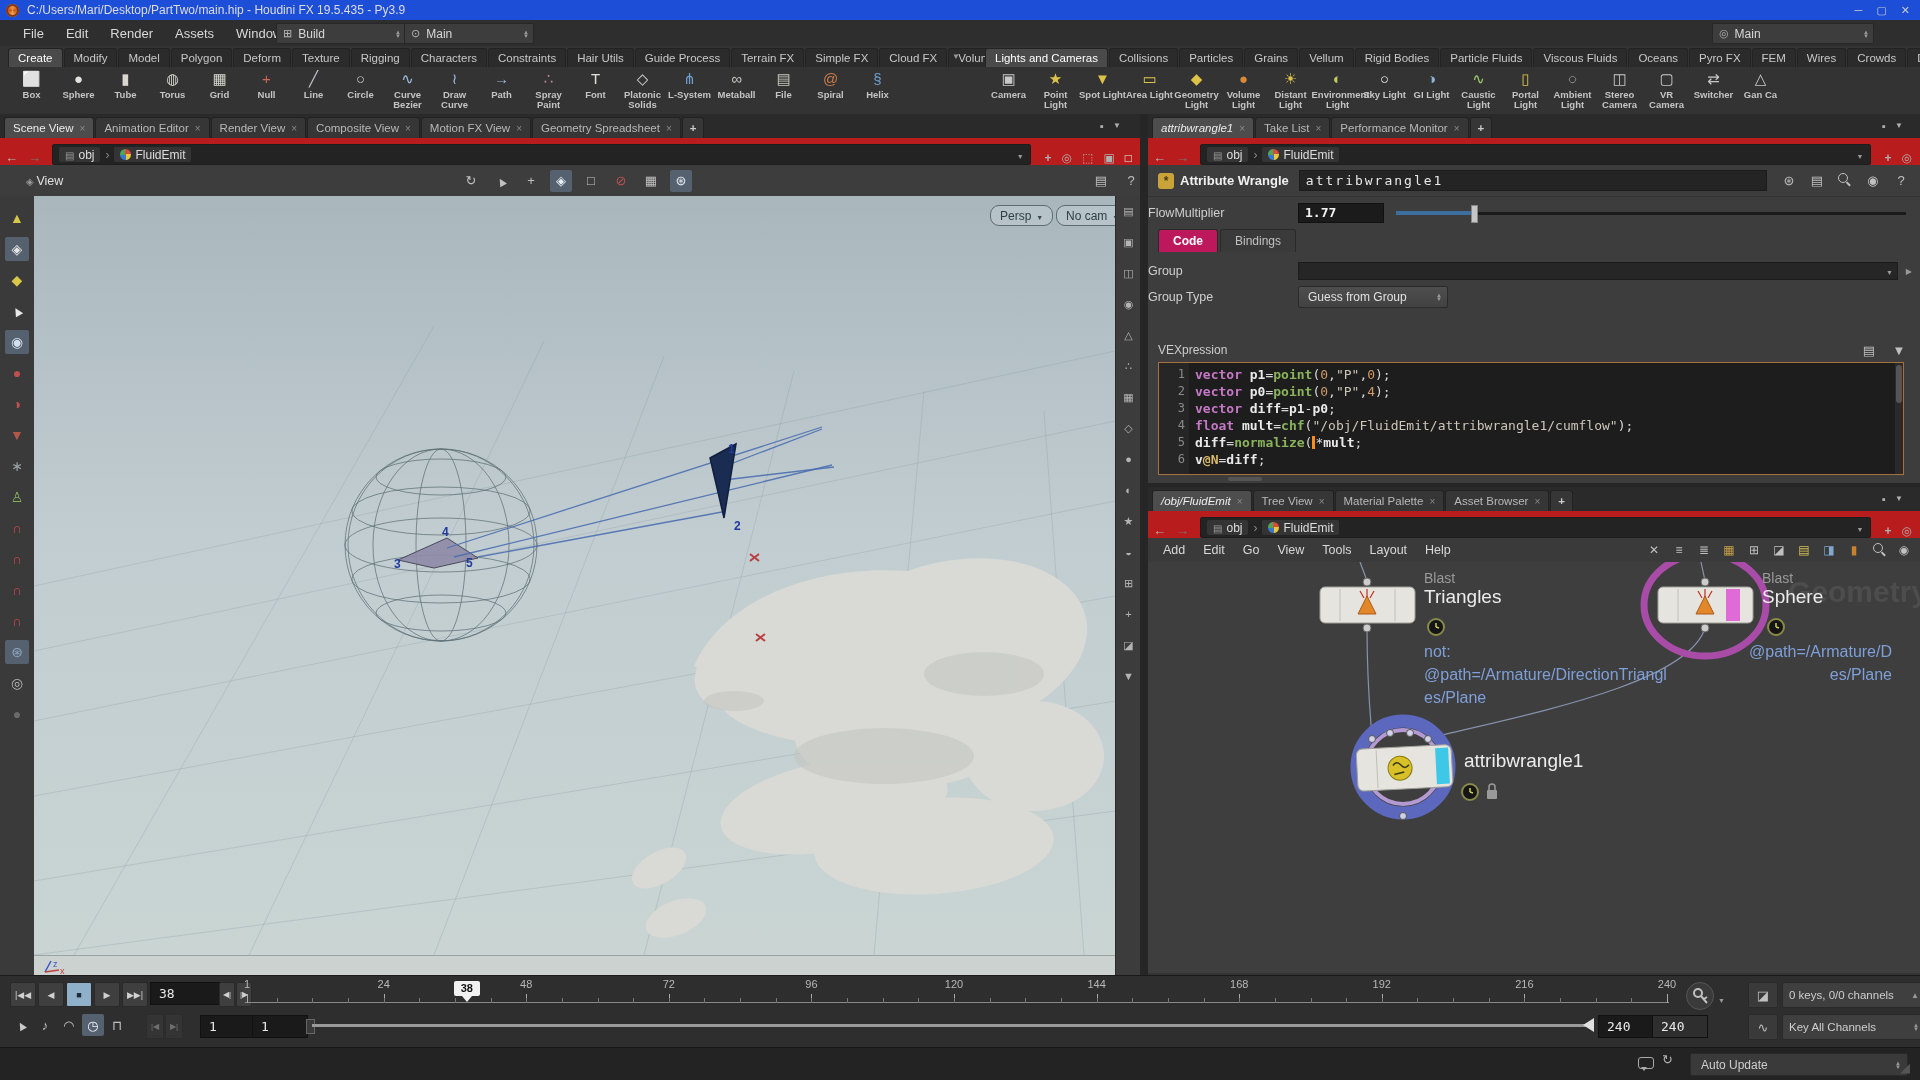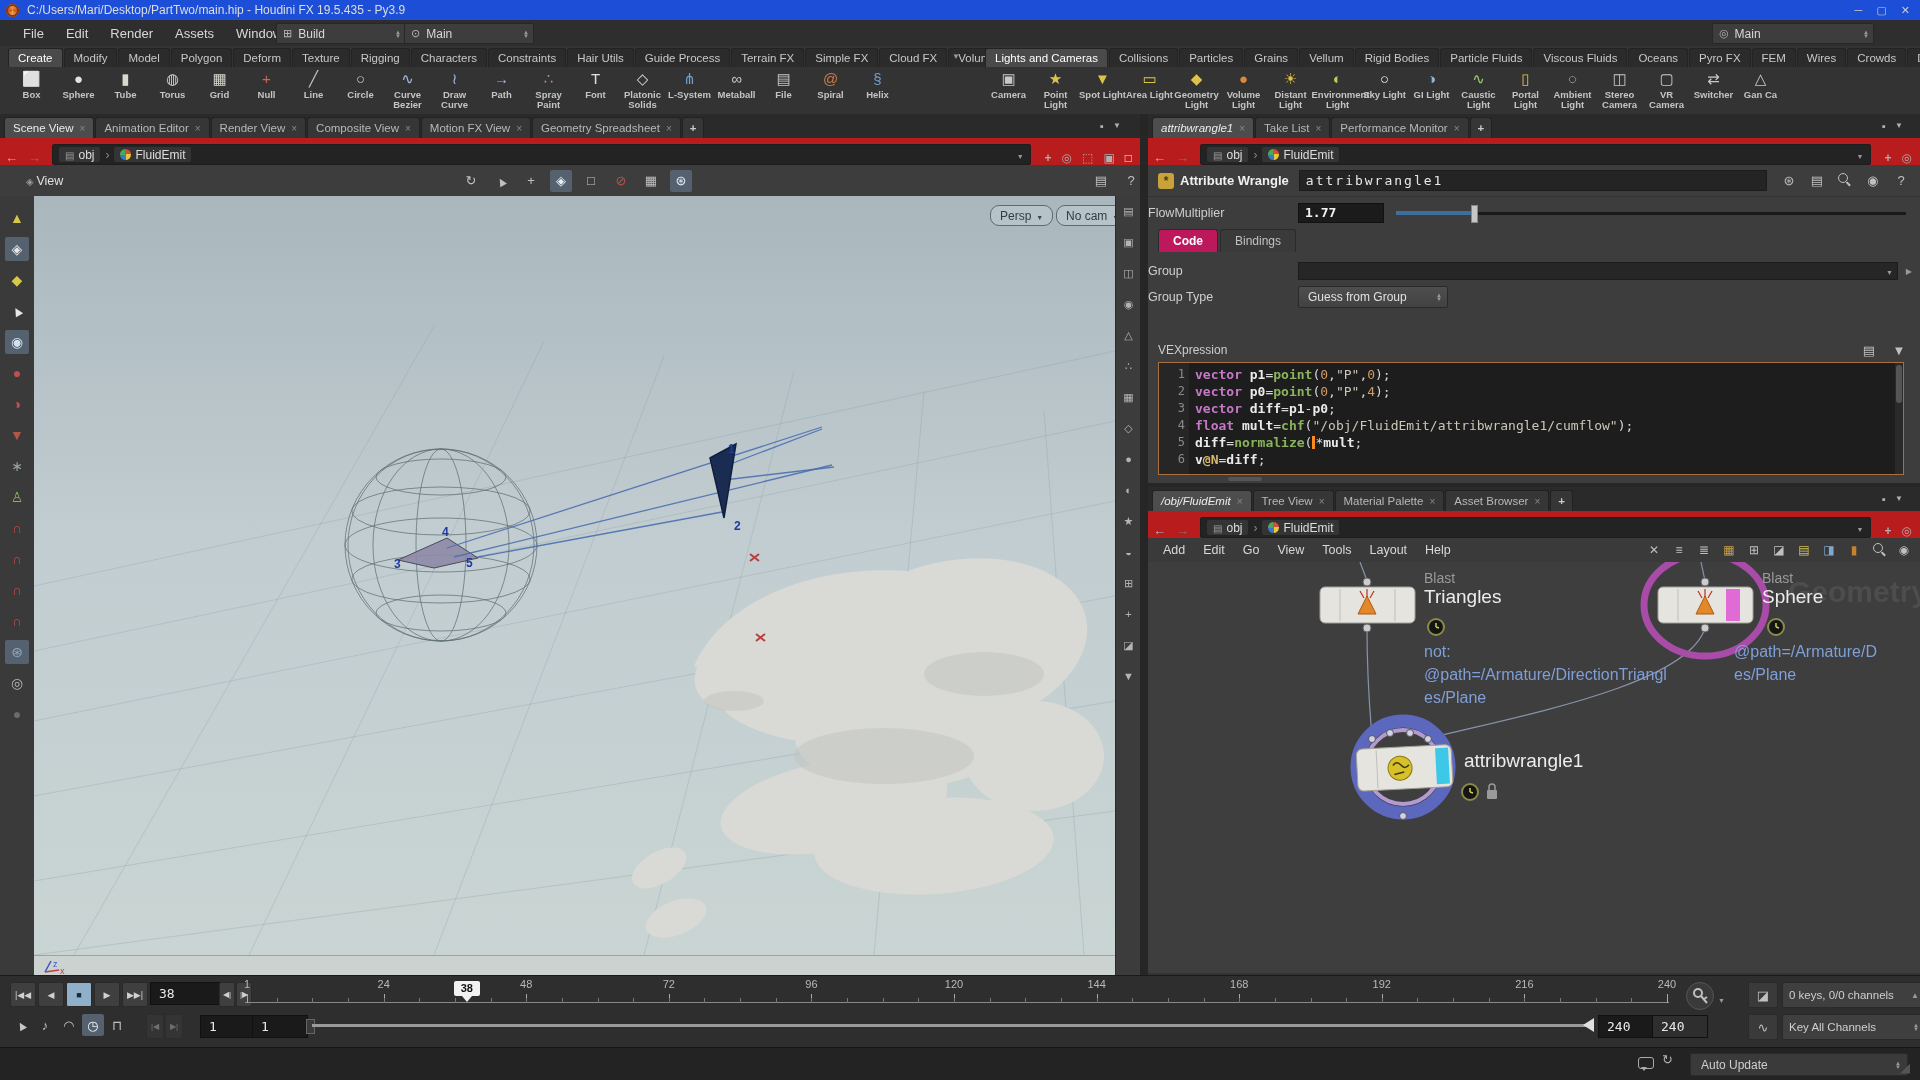--- a/index.html
+++ b/index.html
@@ -150,21 +150,21 @@
   #net-menus .menu-item{padding:3px 9px;font-size:12.5px;}
   #net-icons{margin-left:auto;display:flex;gap:5px;padding-right:6px;}
   #net-icons .icn{width:20px;height:20px;font-size:12px;}
   #netgraph{left:1148px;top:562px;width:772px;height:411px;background:#3e3e3e;overflow:hidden;}
   #net-watermark{position:absolute;left:640px;top:13px;font-size:30px;font-weight:bold;color:#4d4d4d;z-index:1;}
   #net-svg{position:absolute;left:0;top:0;z-index:2;}
   .nlabel{position:absolute;z-index:3;}
   .ntype{color:#9a9a9a;font-size:14px;} .nname{color:#ececec;font-size:19px;}
   .nnote{color:#7f9fd8;font-size:16px;line-height:23px;}
   #lbl-tri{left:276px;top:8px;} #lbl-sph{left:614px;top:8px;}
-  #note1{left:276px;top:78px;width:330px;} #note2{left:586px;top:78px;width:158px;}
+  #note1{left:276px;top:78px;width:330px;} #note2{left:586px;top:78px;width:158px;text-align:right;}
   #lbl-wr{left:316px;top:188px;}
   
   #timeline{left:0;top:975px;width:1920px;height:72px;background:#2e2e2e;border-top:1px solid #1a1a1a;}
   #transport{position:absolute;left:10px;top:6px;display:flex;gap:2px;}
   .tbtn{width:24px;height:23px;background:#3f3f3f;border:1px solid #2a2a2a;border-radius:2px;color:#d0d0d0;
         font-size:9px;display:flex;align-items:center;justify-content:center;white-space:nowrap;}
   .tbtn.lit{background:#8fb0c8;color:#1a2a36;}
   #frame-field{position:absolute;left:150px;top:6px;width:64px;height:21px;background:#1a1a1a;border:1px solid #111;
                color:#e8e8e8;font-family:"DejaVu Sans Mono",monospace;font-size:13px;line-height:21px;padding-left:8px;}
   #fsteps{position:absolute;left:219px;top:6px;display:flex;gap:1px;}

